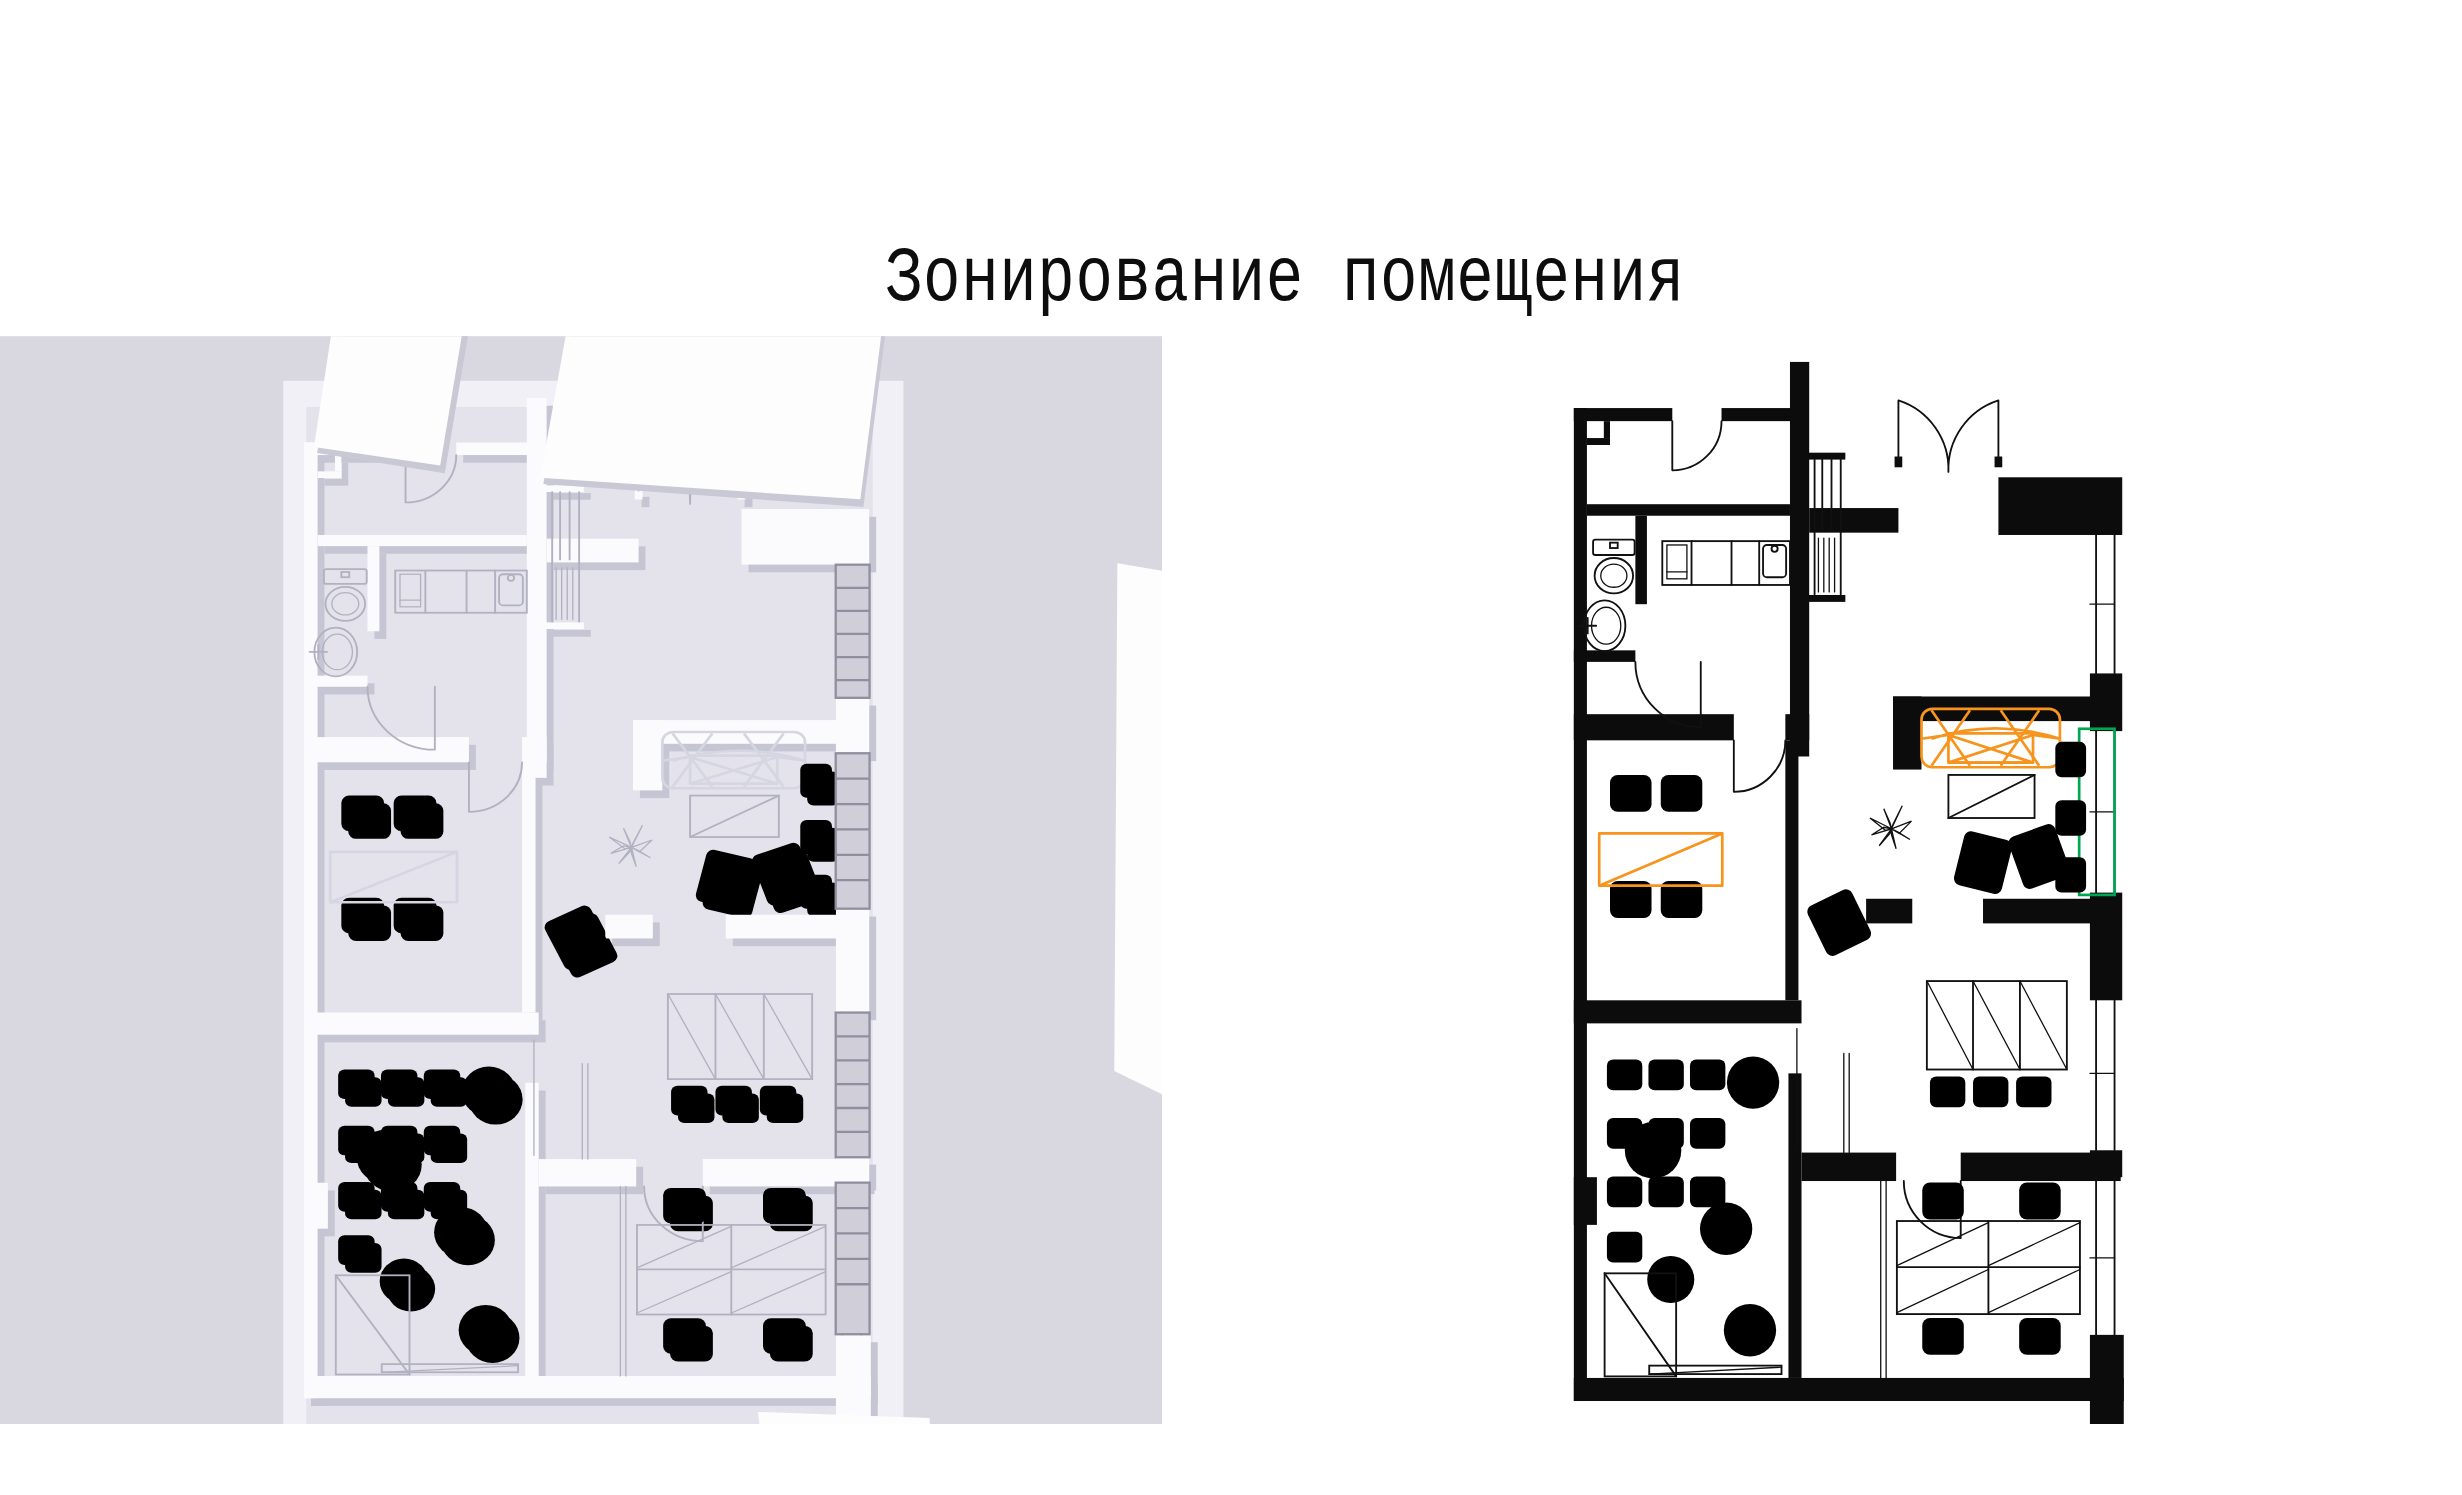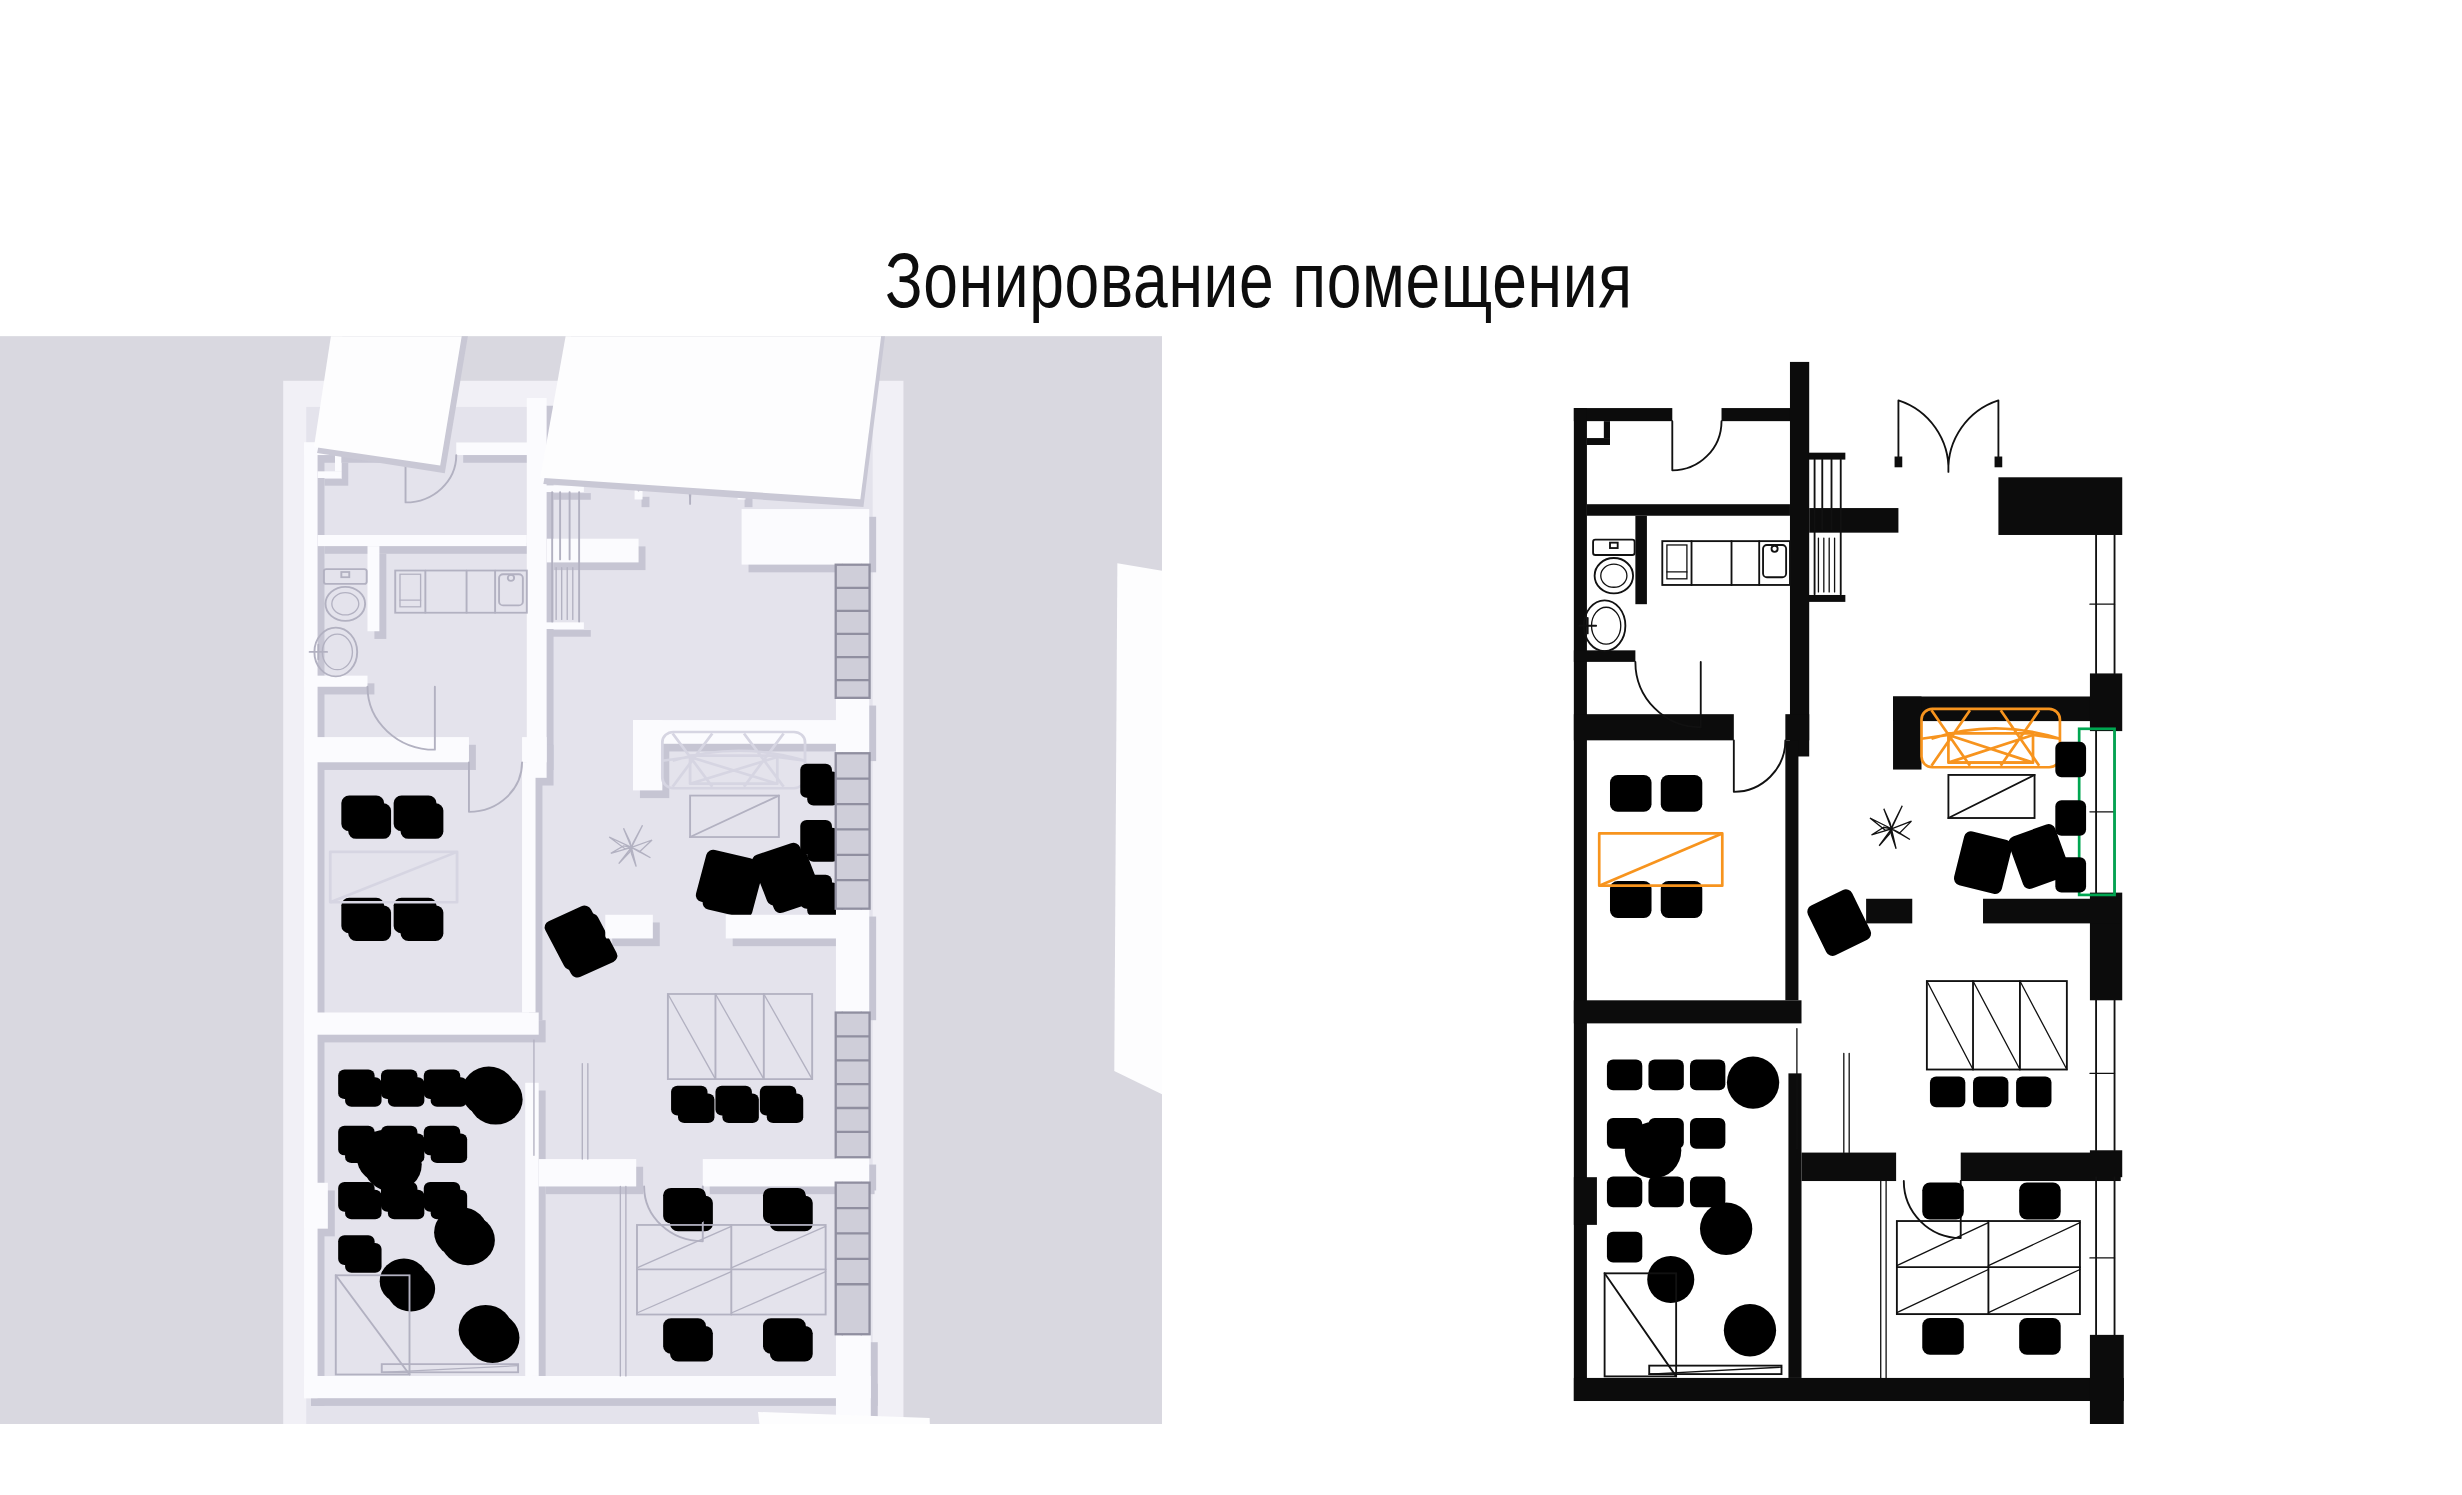--- a/index.html
+++ b/index.html
@@ -1,17 +1,17 @@
 <!DOCTYPE html>
 <html style="--page-bg: #ffffff; --render-bg: #d9d8e0; --render-slab: #f1f0f6; --render-floor: #e4e3ec; --clay-wall: #fbfbfe; --clay-shadow: #c6c5d3; --clay-line: #b2b1c1; --plan-ink: #0c0c0c; --accent-orange: #F7941E; --accent-green: #00A651;font-size:12.3px"><head>
 <meta charset="utf-8">
 <style>
   html,body{margin:0;padding:0;background:#fff;}
   .stage{position:relative;width:2462px;height:1424px;background:var(--page-bg,#fff);overflow:hidden;
-         font-family:Liberation Sans, sans-serif;}
+         font-family:Liberation Mono, monospace;}
   .slide-title{position:absolute;left:885px;top:183px;font-size:78px;font-weight:500;color:#0d0d0d;
                letter-spacing:0.8px;transform:scaleX(.8);transform-origin:left top;white-space:nowrap;}
   svg{position:absolute;display:block;}
   #render3d{left:0;top:336px;}
   #plan2d{left:1570px;top:350px;}
 
   
   #geo .w{fill:var(--wall);}
   #geo .ln{stroke:var(--line);fill:none;stroke-width:2.4;stroke-linecap:round;}
   #geo .lt{stroke:var(--line);fill:none;stroke-width:1.7;stroke-linecap:round;}

